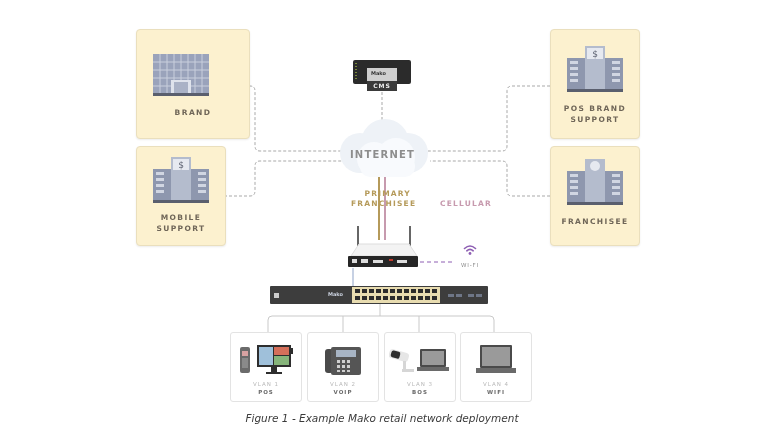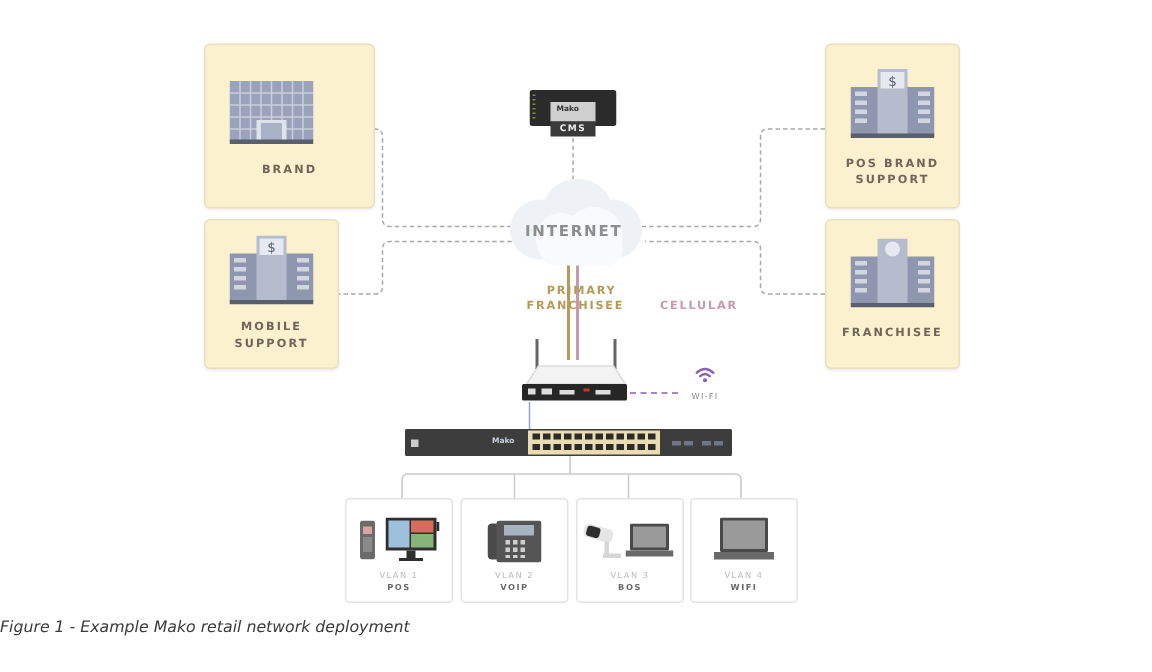--- a/index.html
+++ b/index.html
@@ -4,21 +4,21 @@
 <style>
   html, body { margin:0; padding:0; background:#ffffff; }
   body { width:768px; height:448px; position:relative; overflow:hidden; font-family:"DejaVu Sans", sans-serif; }
   .abs { position:absolute; }
   .card { position:absolute; background:#fcf1cf; border:1px solid #eadfbd; border-radius:4px; box-shadow:0 1px 2px rgba(0,0,0,0.08); }
   .card-label { position:absolute; left:0; right:0; text-align:center; font-size:7.5px; font-weight:bold; letter-spacing:1.4px; color:#6f6658; line-height:10px; }
   .vlan { position:absolute; top:332px; width:70px; height:68px; background:#fff; border:1px solid #e3e3e3; border-radius:3px; }
   .vlan-num { position:absolute; left:0; right:0; top:48px; text-align:center; font-size:5.5px; letter-spacing:1px; color:#b9b9b9; }
   .vlan-name { position:absolute; left:0; right:0; top:56px; text-align:center; font-size:5.5px; font-weight:bold; letter-spacing:1px; color:#6a6a6a; }
   .conn-label { position:absolute; font-size:7.5px; font-weight:bold; letter-spacing:1.2px; line-height:10px;margin-left:45px; }
-  .caption { position:absolute; left:0; right:4px; top:412px; text-align:left; font-family:"DejaVu Sans", sans-serif; font-style:italic; font-size:10.5px; color:#3a3a3a; }
+  .caption { position:absolute; left:0; right:4px; top:412px; text-align:center; font-family:"DejaVu Sans", sans-serif; font-style:italic; font-size:10.5px; color:#3a3a3a; }
 </style>
 </head>
 <body>
 
 <svg class="abs" style="left:0;top:0" width="768" height="448">
   <g fill="none" stroke="#a9a9a9" stroke-width="1" stroke-dasharray="3,2">
 
     <path d="M224,86 H250 Q255,86 255,91 V146 Q255,151 260,151 H350"></path>
 
     <path d="M224,196 H250 Q255,196 255,191 V166 Q255,161 260,161 H345"></path>

